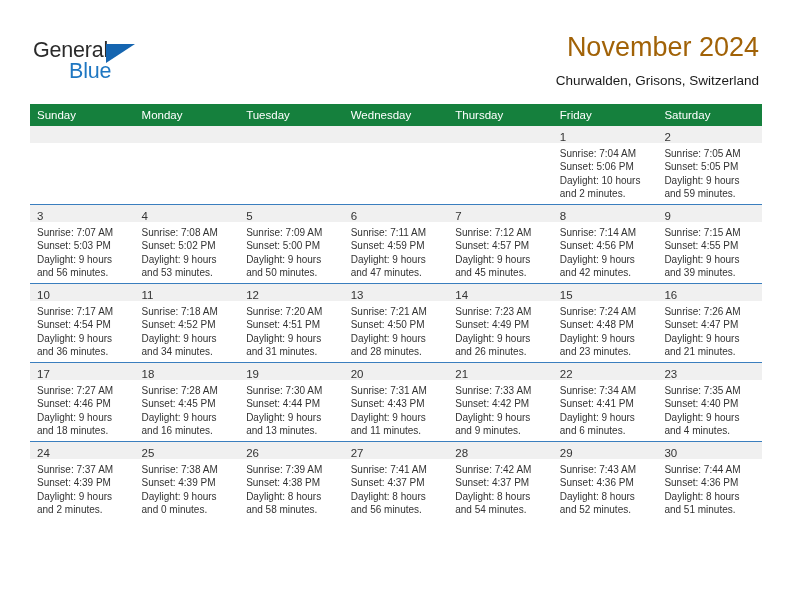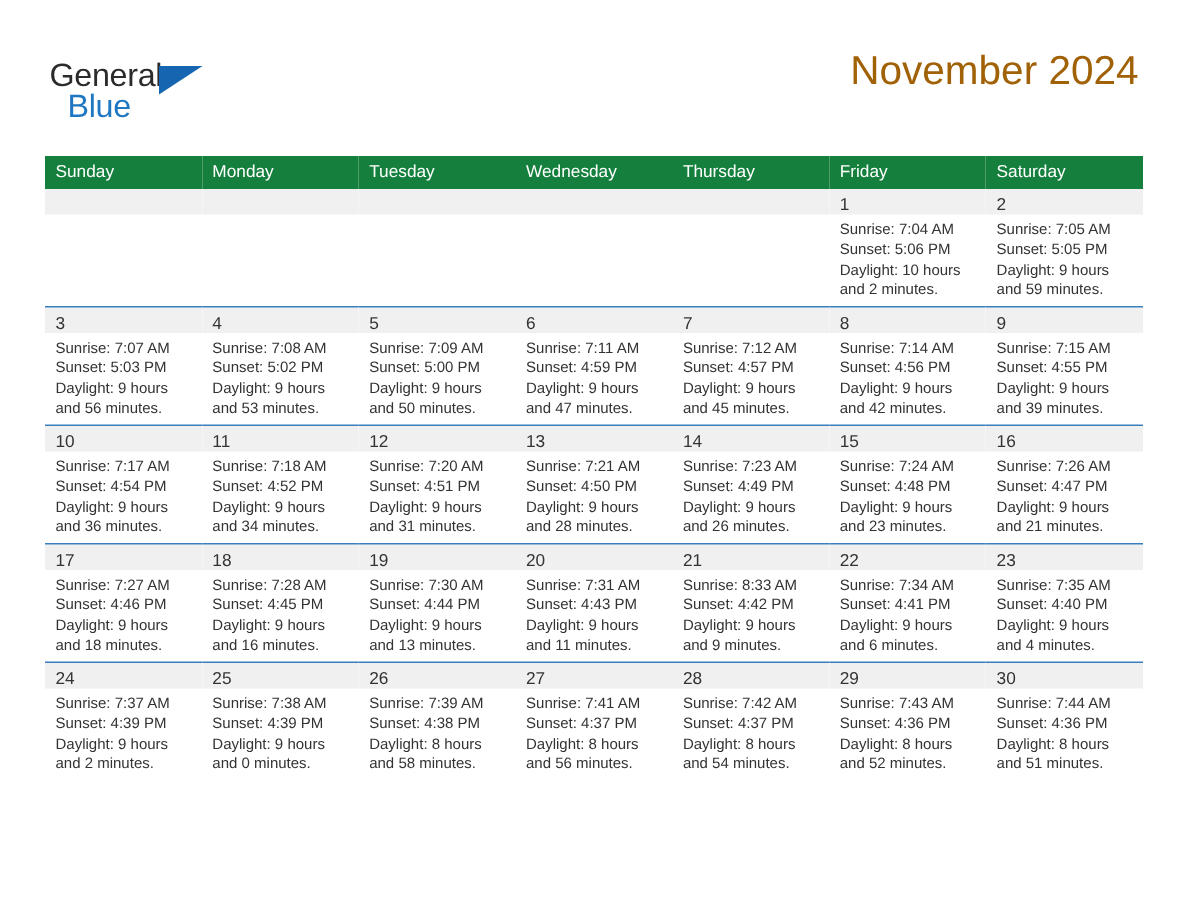--- a/index.html
+++ b/index.html
@@ -41,21 +41,21 @@
     position: absolute;
     left: 0;
     top: 0;
     font-size: 21.5px;
     letter-spacing: -0.2px;
     color: #2b2b2b;
     font-family: "Liberation Sans", sans-serif;
   }
   .logo-blue {
     position: absolute;
-    left: 12px;
+    left: 36px;
     top: 21px;
     font-size: 21.5px;
     letter-spacing: -0.2px;
     color: #1f77c2;
     font-family: "Liberation Sans", sans-serif;
     text-align: center;
   }
   .logo-triangle {
     position: absolute;
     left: 73px;
@@ -149,20 +149,21 @@
   <div class="header">
 
     <div class="logo">
       <span class="logo-general">General</span>
       <span class="logo-triangle"></span>
       <span class="logo-blue">Blue</span>
     </div>
 
     <div class="title-block">
       <div class="cal-title">November 2024</div>
+      <div class="cal-subtitle">Churwalden, Grisons, Switzerland</div>
     </div>
 
   </div>
 
   <table class="calendar">
     <thead>
       <tr>
         <th>Sunday</th>
         <th>Monday</th>
         <th>Tuesday</th>
@@ -371,21 +372,21 @@
             <div class="cell-body">
               <div class="cell-line">Sunrise: 7:31 AM</div>
               <div class="cell-line">Sunset: 4:43 PM</div>
               <div class="cell-line">Daylight: 9 hours</div>
               <div class="cell-line">and 11 minutes.</div>
             </div>
           </td>
           <td>
             <div class="daynum-band"><span class="daynum">21</span></div>
             <div class="cell-body">
-              <div class="cell-line">Sunrise: 8:33 AM</div>
+              <div class="cell-line">Sunrise: 7:33 AM</div>
               <div class="cell-line">Sunset: 4:42 PM</div>
               <div class="cell-line">Daylight: 9 hours</div>
               <div class="cell-line">and 9 minutes.</div>
             </div>
           </td>
           <td>
             <div class="daynum-band"><span class="daynum">22</span></div>
             <div class="cell-body">
               <div class="cell-line">Sunrise: 7:34 AM</div>
               <div class="cell-line">Sunset: 4:41 PM</div>

